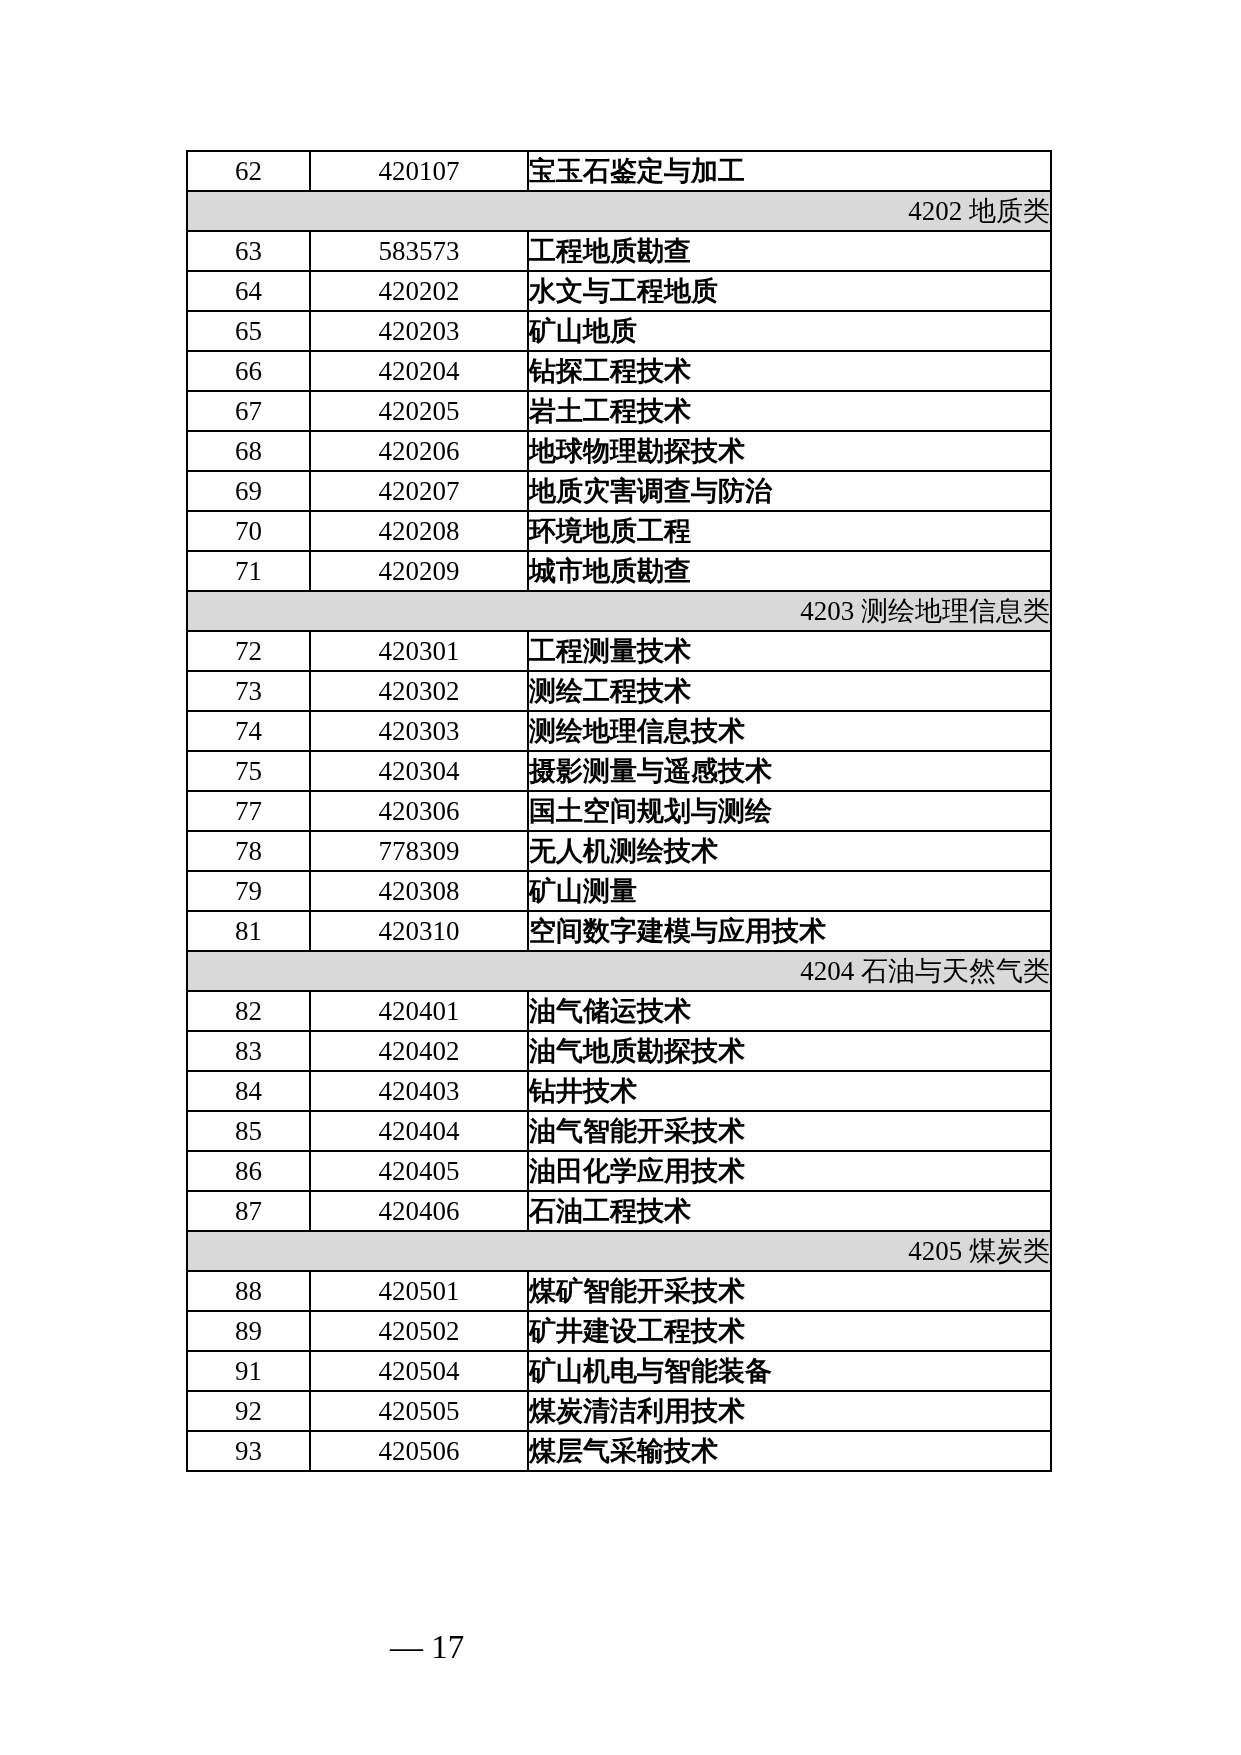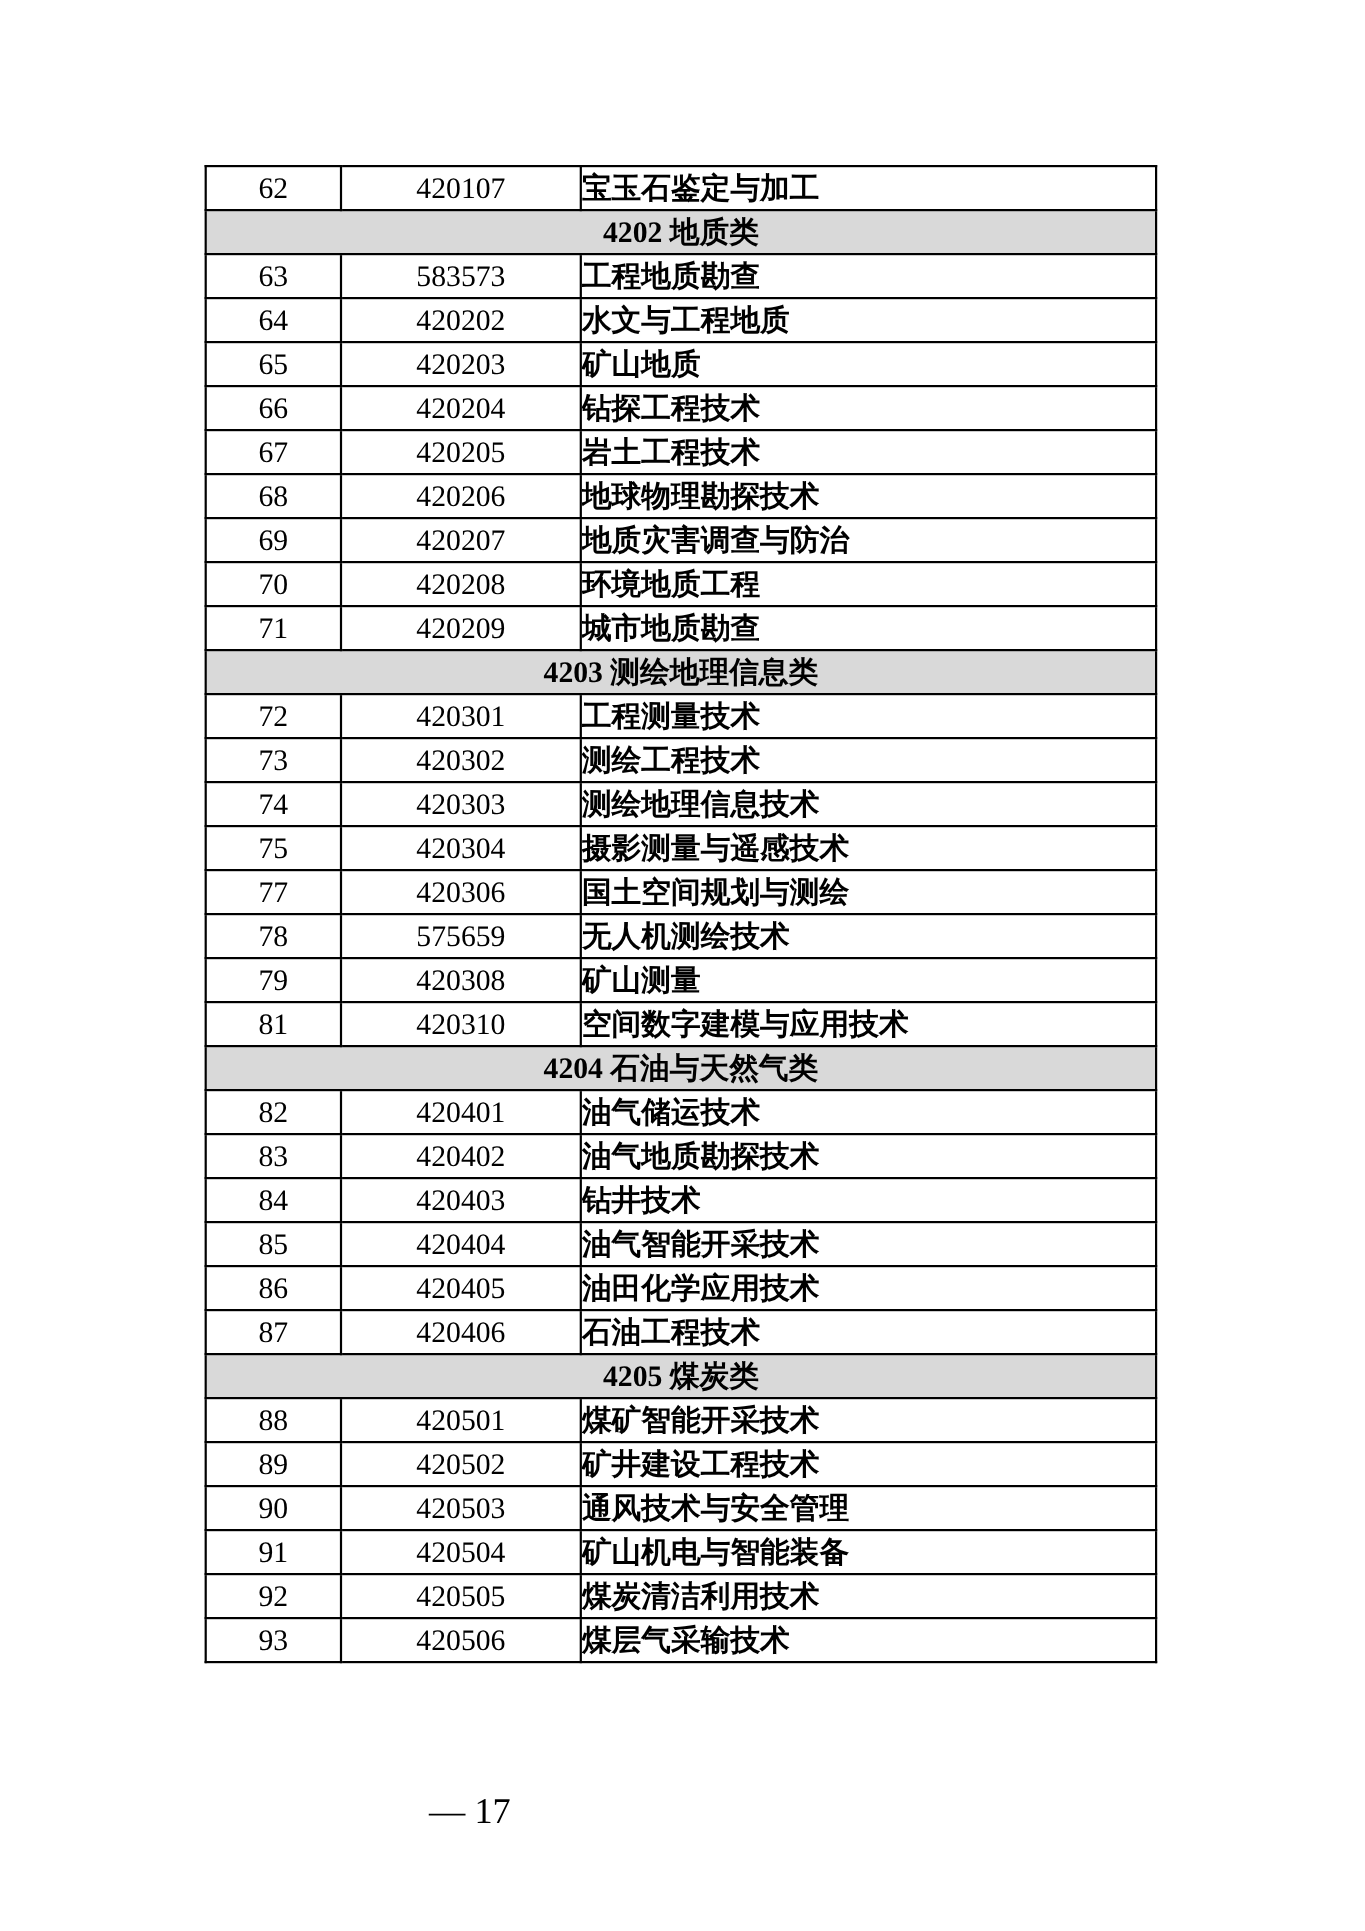--- a/index.html
+++ b/index.html
@@ -34,22 +34,22 @@
   .cell-no, .cell-code {
     text-align: center;
   }
   .cell-name {
     text-align: left;
     padding-left: 12px;
     font-weight: bold;
   }
   tr.section td {
     background: #d9d9d9;
-    font-weight: bold;
-    text-align: center;
+    font-weight: normal;
+    text-align: right;
   }
   .page-footer {
     position: absolute;
     top: 1630px;
     left: 390px;
     width: 320px;
     height: 34px;
     line-height: 34px;
     font-size: 33px;
   }
@@ -140,21 +140,21 @@
         <td class="cell-code">420304</td>
         <td class="cell-name">摄影测量与遥感技术</td>
       </tr>
       <tr>
         <td class="cell-no">77</td>
         <td class="cell-code">420306</td>
         <td class="cell-name">国土空间规划与测绘</td>
       </tr>
       <tr>
         <td class="cell-no">78</td>
-        <td class="cell-code">575659</td>
+        <td class="cell-code">778309</td>
         <td class="cell-name">无人机测绘技术</td>
       </tr>
       <tr>
         <td class="cell-no">79</td>
         <td class="cell-code">420308</td>
         <td class="cell-name">矿山测量</td>
       </tr>
       <tr>
         <td class="cell-no">81</td>
         <td class="cell-code">420310</td>
@@ -198,25 +198,20 @@
       </tr>
       <tr>
         <td class="cell-no">88</td>
         <td class="cell-code">420501</td>
         <td class="cell-name">煤矿智能开采技术</td>
       </tr>
       <tr>
         <td class="cell-no">89</td>
         <td class="cell-code">420502</td>
         <td class="cell-name">矿井建设工程技术</td>
-      </tr>
-      <tr>
-        <td class="cell-no">90</td>
-        <td class="cell-code">420503</td>
-        <td class="cell-name">通风技术与安全管理</td>
       </tr>
       <tr>
         <td class="cell-no">91</td>
         <td class="cell-code">420504</td>
         <td class="cell-name">矿山机电与智能装备</td>
       </tr>
       <tr>
         <td class="cell-no">92</td>
         <td class="cell-code">420505</td>
         <td class="cell-name">煤炭清洁利用技术</td>

